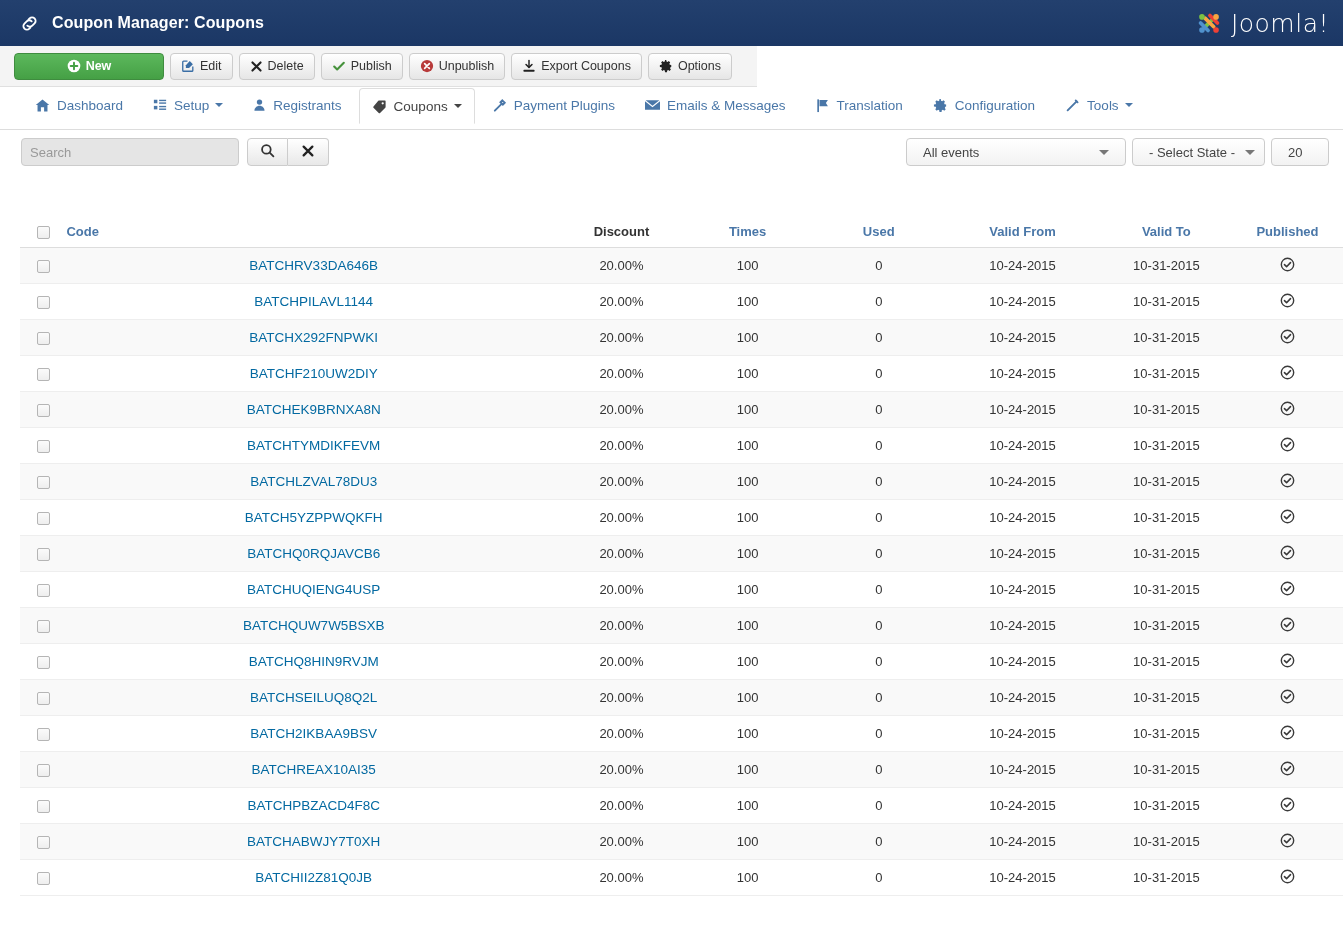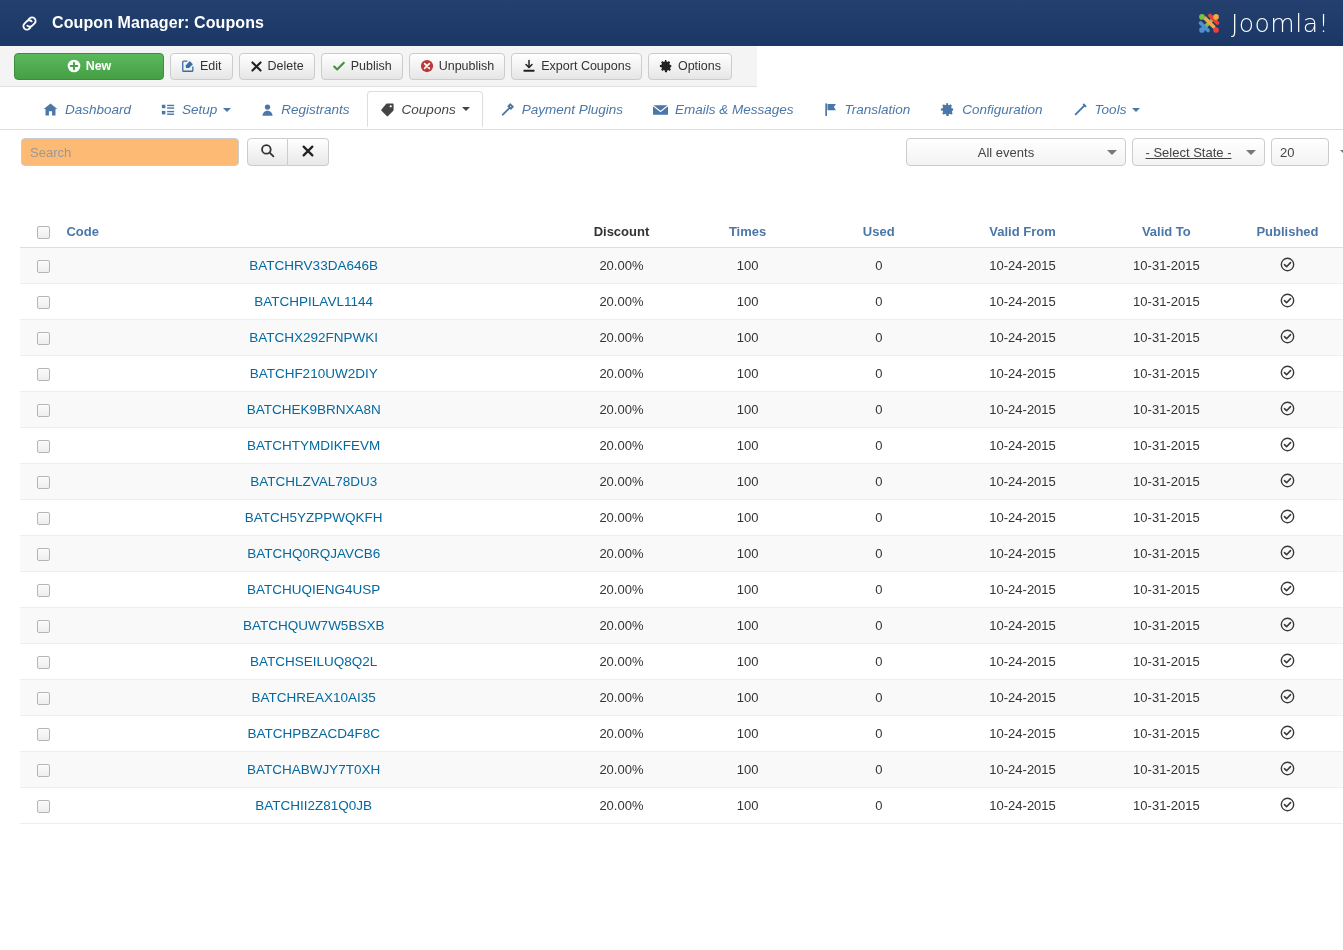--- a/index.html
+++ b/index.html
@@ -113,25 +113,24 @@
 
   
   .nav-wrap {
     position: relative;
     height: 42px;
     border-bottom: 1px solid #dddddd;
     background: #ffffff;
   }
   .nav-tabs {
     display: flex;
-    align-items: center;
+    align-items: flex-start;
     height: 42px;
-    padding-left: 30px;
+    padding-left: 22px;
     box-sizing: border-box;
-    font-style: italic;
   }
   .nav-tab {
     display: inline-flex;
     align-items: center;
     height: 33px;
     padding: 0 12px;
     margin-right: 4px;
     color: #4a77a8;
     font-size: 13.5px;
     border: 1px solid transparent;
@@ -184,21 +183,21 @@
     width: 218px;
     height: 28px;
     box-sizing: border-box;
     border: 1px solid #cccccc;
     border-radius: 4px;
     padding: 0 8px;
     font-size: 13px;
     color: #555555;
     font-family: "Liberation Sans", sans-serif;
     outline: none;
-    background: #fdba74;
+    background: #e5e5e5;
   }
   .search-input::placeholder { color: #999999; }
   .icon-btn {
     width: 41px;
     height: 28px;
     box-sizing: border-box;
     display: inline-flex;
     align-items: center;
     justify-content: center;
     background: linear-gradient(#ffffff, #e8e8e8);
@@ -216,38 +215,37 @@
     align-items: center;
   }
   .select-box {
     height: 28px;
     box-sizing: border-box;
     border: 1px solid #cccccc;
     border-radius: 4px;
     background: linear-gradient(#ffffff, #f2f2f2);
     display: inline-flex;
     align-items: center;
-    padding: 0 8px;
+    padding: 0 16px;
     margin-left: 6px;
     font-size: 13px;
     color: #444444;
     cursor: pointer;
     position: relative;
-    text-align: center;
   }
   .select-box .sel-label { flex: 1; white-space: nowrap; }
   .select-box .sel-caret {
     margin-left: 10px;
     width: 0; height: 0;
     border-left: 5px solid transparent;
     border-right: 5px solid transparent;
     border-top: 5px solid #777777;
   }
   .sel-events { width: 220px; }
-  .sel-state  { width: 133px; text-decoration: underline; }
+  .sel-state  { width: 133px; }
   .sel-limit  { width: 58px; gap: 36px; }
 
   
   .table-area {
     position: absolute;
     left: 20px;
     right: 0;
     top: 192px;
     bottom: 0;
     overflow: hidden;
@@ -738,21 +736,51 @@
           <td class="col-to cell-to">10-31-2015</td>
           <td class="col-pub"><span class="pub-icon">
               <svg width="15" height="15" viewBox="0 0 16 16">
                 <circle cx="8" cy="8" r="6.6" fill="none" stroke="#3a3a3a" stroke-width="1.5"></circle>
                 <path d="M4.8 8.2l2.2 2.2 4.2-4.4" fill="none" stroke="#3a3a3a" stroke-width="1.7" stroke-linecap="round" stroke-linejoin="round"></path>
               </svg>
             </span></td>
         </tr>
         <tr>
           <td class="col-check"><span class="chk"></span></td>
+          <td class="col-code cell-code"><span class="code-link">BATCHQ8HIN9RVJM</span></td>
+          <td class="col-disc cell-disc">20.00%</td>
+          <td class="col-times cell-times">100</td>
+          <td class="col-used cell-used">0</td>
+          <td class="col-from cell-from">10-24-2015</td>
+          <td class="col-to cell-to">10-31-2015</td>
+          <td class="col-pub"><span class="pub-icon">
+              <svg width="15" height="15" viewBox="0 0 16 16">
+                <circle cx="8" cy="8" r="6.6" fill="none" stroke="#3a3a3a" stroke-width="1.5"></circle>
+                <path d="M4.8 8.2l2.2 2.2 4.2-4.4" fill="none" stroke="#3a3a3a" stroke-width="1.7" stroke-linecap="round" stroke-linejoin="round"></path>
+              </svg>
+            </span></td>
+        </tr>
+        <tr>
+          <td class="col-check"><span class="chk"></span></td>
           <td class="col-code cell-code"><span class="code-link">BATCHSEILUQ8Q2L</span></td>
+          <td class="col-disc cell-disc">20.00%</td>
+          <td class="col-times cell-times">100</td>
+          <td class="col-used cell-used">0</td>
+          <td class="col-from cell-from">10-24-2015</td>
+          <td class="col-to cell-to">10-31-2015</td>
+          <td class="col-pub"><span class="pub-icon">
+              <svg width="15" height="15" viewBox="0 0 16 16">
+                <circle cx="8" cy="8" r="6.6" fill="none" stroke="#3a3a3a" stroke-width="1.5"></circle>
+                <path d="M4.8 8.2l2.2 2.2 4.2-4.4" fill="none" stroke="#3a3a3a" stroke-width="1.7" stroke-linecap="round" stroke-linejoin="round"></path>
+              </svg>
+            </span></td>
+        </tr>
+        <tr>
+          <td class="col-check"><span class="chk"></span></td>
+          <td class="col-code cell-code"><span class="code-link">BATCH2IKBAA9BSV</span></td>
           <td class="col-disc cell-disc">20.00%</td>
           <td class="col-times cell-times">100</td>
           <td class="col-used cell-used">0</td>
           <td class="col-from cell-from">10-24-2015</td>
           <td class="col-to cell-to">10-31-2015</td>
           <td class="col-pub"><span class="pub-icon">
               <svg width="15" height="15" viewBox="0 0 16 16">
                 <circle cx="8" cy="8" r="6.6" fill="none" stroke="#3a3a3a" stroke-width="1.5"></circle>
                 <path d="M4.8 8.2l2.2 2.2 4.2-4.4" fill="none" stroke="#3a3a3a" stroke-width="1.7" stroke-linecap="round" stroke-linejoin="round"></path>
               </svg>

